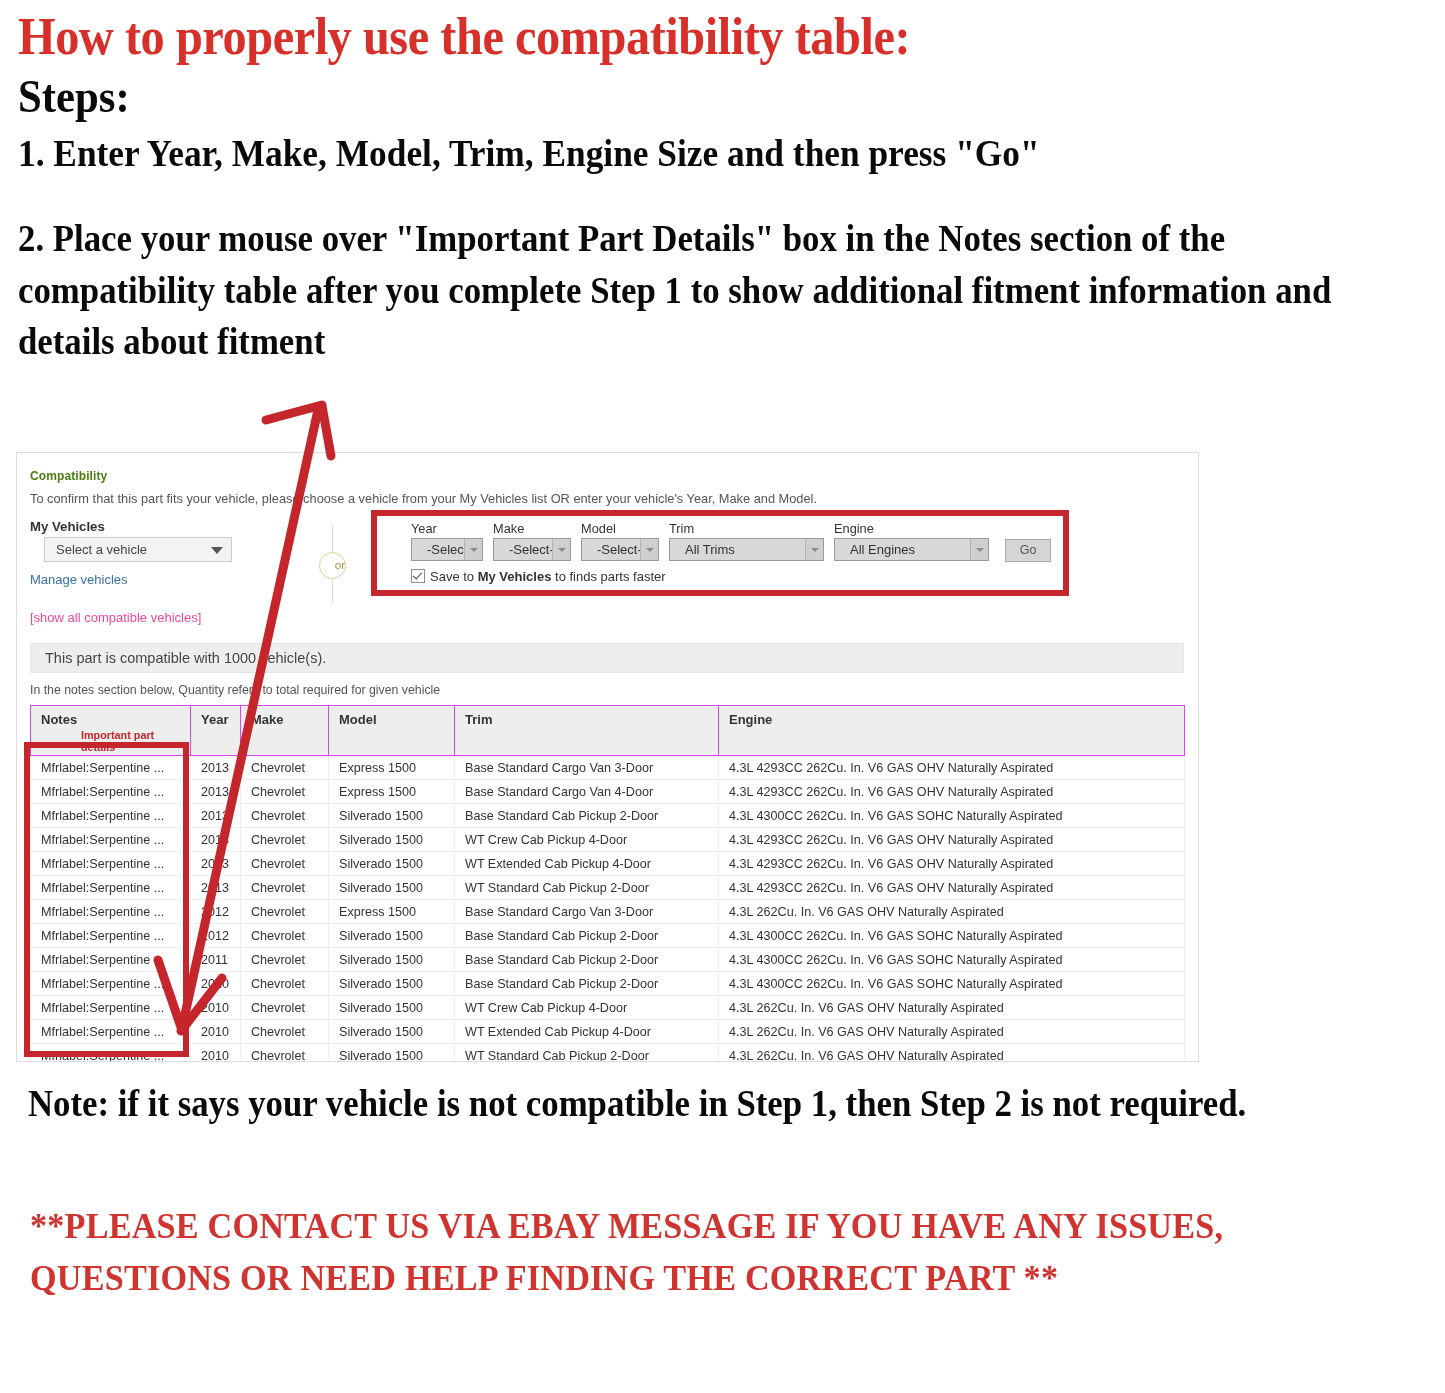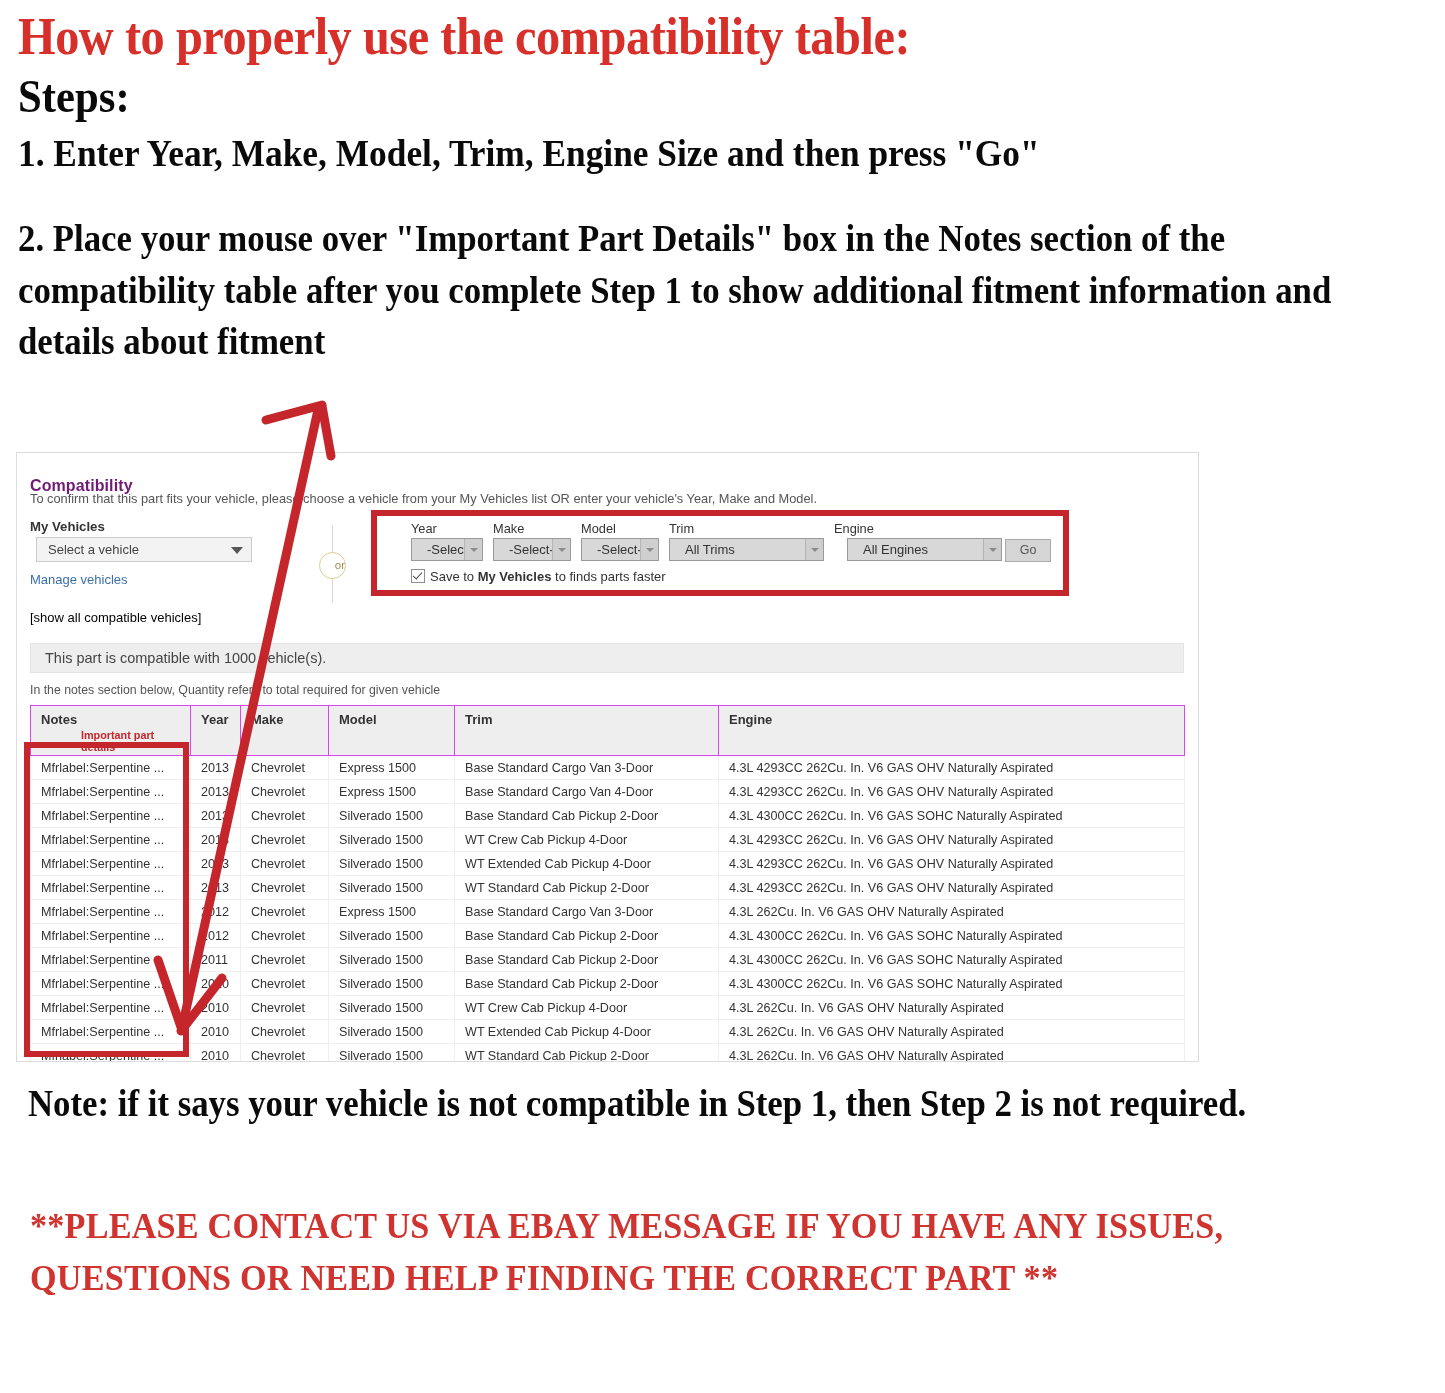--- a/index.html
+++ b/index.html
@@ -79,24 +79,24 @@
     height: 610px;
     background: #ffffff;
     border: 1px solid #dcdcdc;
     box-sizing: border-box;
     font-family: "Liberation Sans", sans-serif;
     overflow: hidden;
   }
   .compat-title {
     position: absolute;
     left: 13px;
-    top: 24px;
-    font-size: 16px;
-    font-weight: bold;
-    color: #701a75;
+    top: 16px;
+    font-size: 12px;
+    font-weight: bold;
+    color: #4d7c0f;
     letter-spacing: 0.1px;
   }
   .compat-sub {
     position: absolute;
     left: 13px;
     top: 38px;
     font-size: 12.8px;
     color: #555555;
     white-space: nowrap;
   }
@@ -104,23 +104,23 @@
   .my-veh-label {
     position: absolute;
     left: 13px;
     top: 66px;
     font-size: 13.2px;
     font-weight: bold;
     color: #333333;
   }
   .veh-select {
     position: absolute;
-    left: 19px;
+    left: 27px;
     top: 84px;
-    width: 216px;
+    width: 188px;
     height: 25px;
     border: 1px solid #cccccc;
     background: #f3f3f3;
     box-sizing: border-box;
     font-size: 13px;
     color: #444444;
     line-height: 23px;
     padding-left: 11px;
     cursor: pointer;
   }
@@ -139,21 +139,21 @@
     top: 119px;
     font-size: 13px;
     color: #3a6fa8;
     cursor: pointer;
   }
   .showall-link {
     position: absolute;
     left: 13px;
     top: 157px;
     font-size: 13px;
-    color: #000000;
+    color: #ec4899;
     cursor: pointer;
   }
 
   
   .or-divider {
     position: absolute;
     left: 296px;
     top: 72px;
     width: 40px;
     height: 78px;
@@ -443,21 +443,21 @@
       <div class="sel-group" style="left: 170px;">
         <span class="sel-label">Model</span>
         <div class="sel-box" style="width: 78px;"><span>-Select-</span><span class="arrow"></span></div>
       </div>
       <div class="sel-group" style="left: 258px;">
         <span class="sel-label">Trim</span>
         <div class="sel-box" style="width: 155px;"><span>All Trims</span><span class="arrow"></span></div>
       </div>
       <div class="sel-group" style="left: 423px;">
         <span class="sel-label">Engine</span>
-        <div class="sel-box" style="width: 155px; margin-left: 13px;"><span>All Engines</span><span class="arrow"></span></div>
+        <div class="sel-box" style="width: 155px;"><span>All Engines</span><span class="arrow"></span></div>
       </div>
       <div class="go-btn" style="left: 594px; top: 18px;">Go</div>
     </div>
 
   <div class="save-row">
     <span class="cbx"></span><span>Save to </span><b>My Vehicles</b><span> to finds parts faster</span>
   </div>
 
   <div class="compat-banner">This part is compatible with 1000 vehicle(s).</div>
   <div class="notes-hint">In the notes section below, Quantity refers to total required for given vehicle</div>

